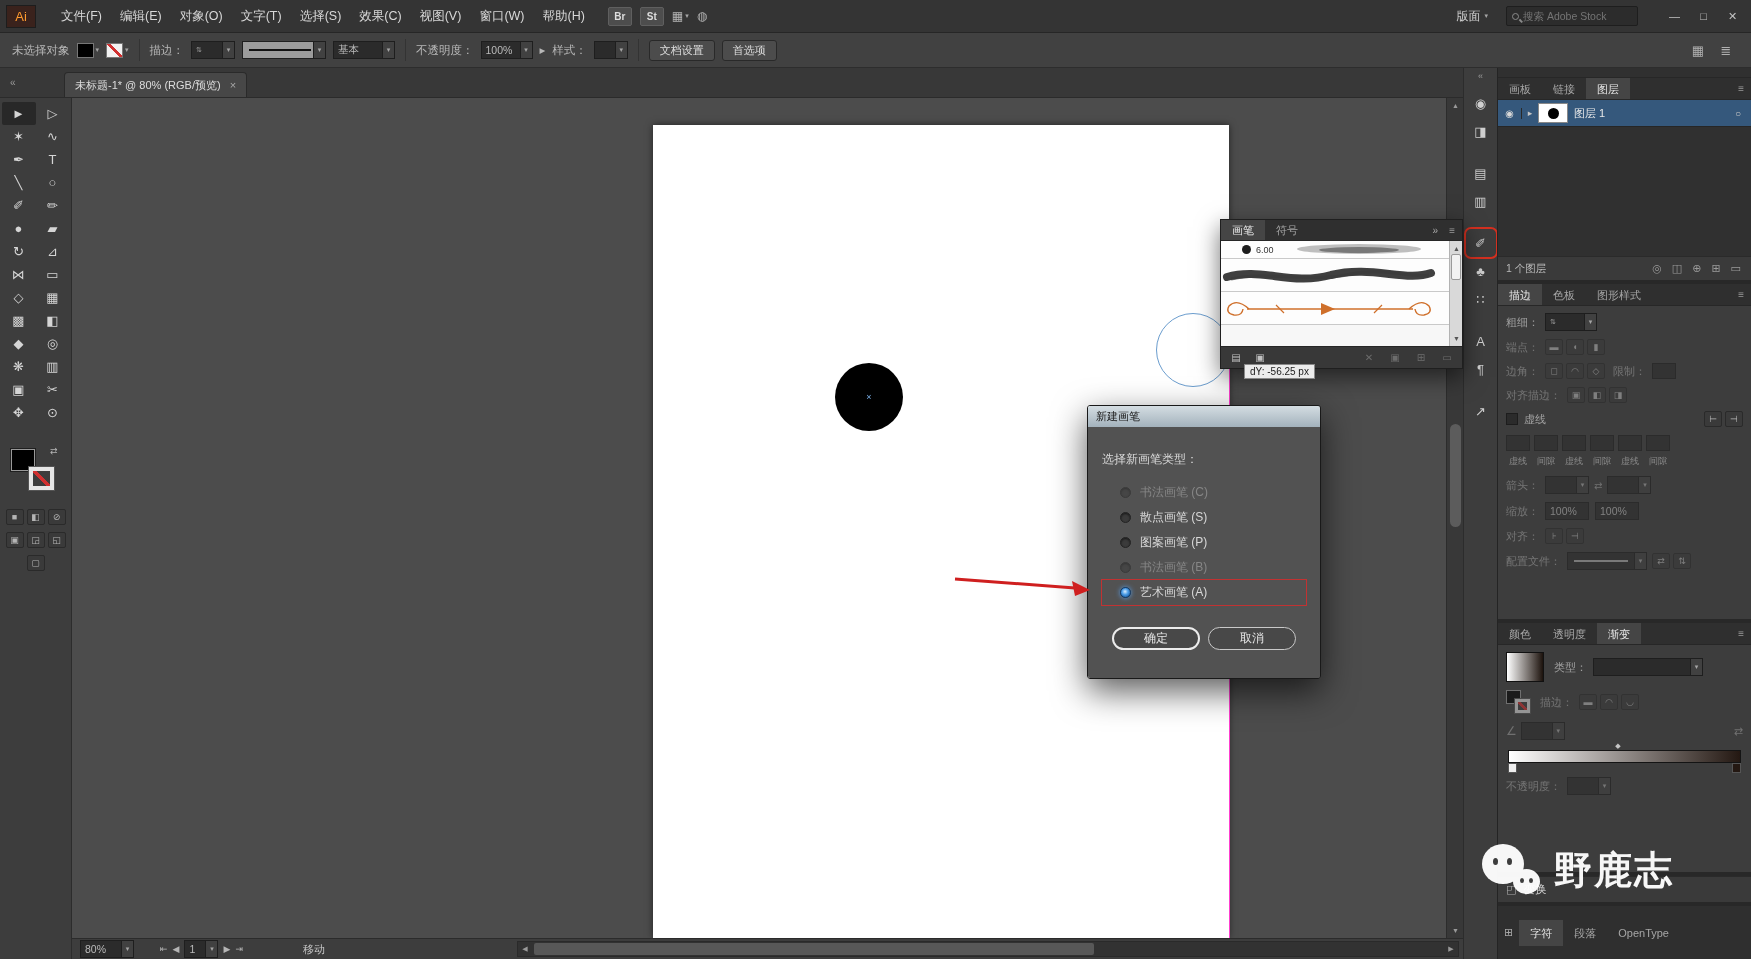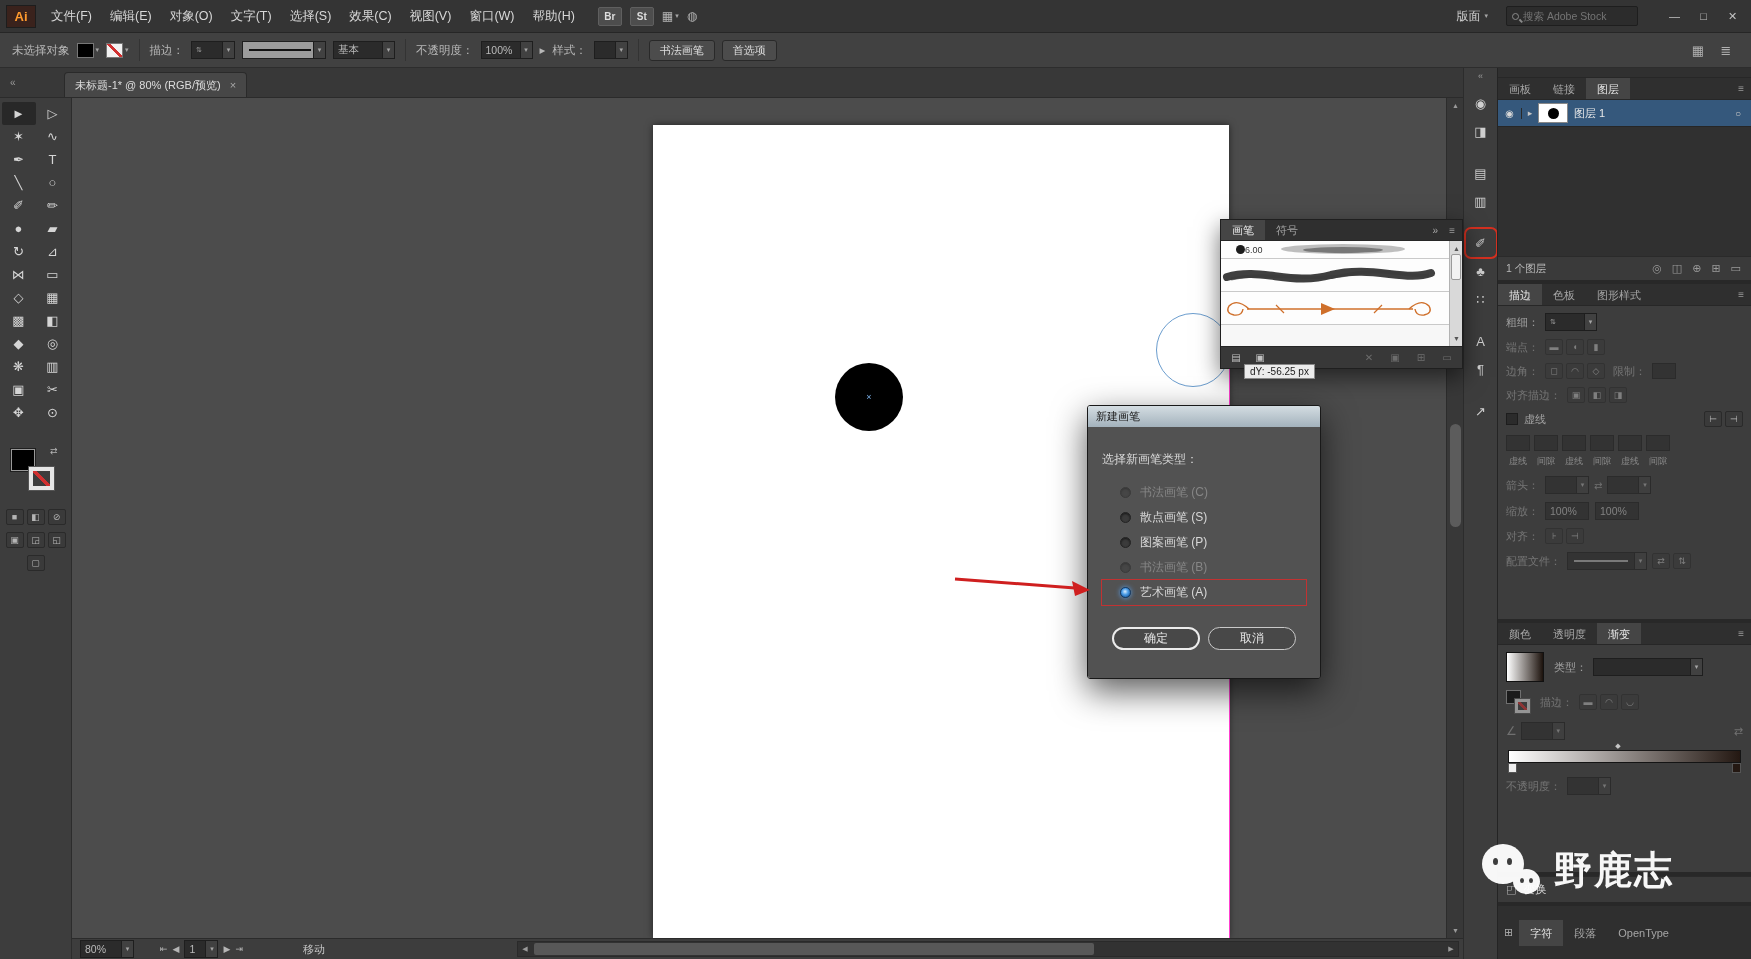--- a/index.html
+++ b/index.html
@@ -1,21 +1,21 @@
 <!DOCTYPE html>
 <html><head>
 <meta charset="utf-8">
 <style>
 *{margin:0;padding:0;box-sizing:border-box}
 html,body{width:1751px;height:959px;background:#4c4c4c;overflow:hidden}
 body{font-family:"Liberation Sans","DejaVu Sans",sans-serif;font-size:12px;color:#ccc}
 .app{position:relative;width:1751px;height:959px;background:#4c4c4c;overflow:hidden}
 
 .menubar{position:absolute;left:0;top:0;width:1751px;height:33px;background:#343434;border-bottom:1px solid #262626;display:flex;align-items:center;z-index:20}
-.ai-logo{width:30px;height:23px;margin:0 6px 0 6px;background:#3a221c;color:#ff9a2e;font-weight:bold;font-size:13px;display:flex;align-items:center;justify-content:center;border:1px solid #1d1d1d}
+.ai-logo{width:30px;height:23px;margin:0 16px 0 6px;background:#3a221c;color:#ff9a2e;font-weight:normal;font-size:13px;display:flex;align-items:center;justify-content:center;border:1px solid #1d1d1d}
 .menus{display:flex;height:100%}
 .menu-item{padding:0 9px;line-height:32px;font-size:12.5px;color:#d8d8d8;white-space:nowrap}
 .mb-right{margin-left:14px;display:flex;align-items:center;gap:8px;flex:1}
 .sq-btn{width:24px;height:19px;background:#4d4d4d;border:1px solid #5f5f5f;border-radius:2px;color:#ddd;font-size:10px;font-weight:bold;display:flex;align-items:center;justify-content:center}
 .mb-icon{color:#b5b5b5;font-size:12px;display:flex;align-items:center;gap:2px}
 .caret{font-size:7px;color:#a5a5a5}
 .spacer{flex:1}
 .layout-switch{display:flex;align-items:center;gap:4px;color:#cfcfcf;font-size:12px;margin-right:10px}
 .searchbox{width:132px;height:20px;background:#2c2c2c;border:1px solid #1e1e1e;border-radius:2px;display:flex;align-items:center;padding:0 5px;gap:4px;margin-right:14px}
 .mag{width:7px;height:7px;border:1.5px solid #8a8a8a;border-radius:50%;position:relative;flex:none}
@@ -133,21 +133,21 @@
 .secE .tab{line-height:26px}
 .secE .tab.active{background:#454545}
 
 .bpanel{position:absolute;left:1220px;top:219px;width:243px;height:150px;background:#383838;border:1px solid #1f1f1f;box-shadow:0 8px 22px rgba(0,0,0,.55);z-index:40}
 .bpanel .tabs{height:21px}
 .bpanel .tab{line-height:21px}
 .chev{color:#a8a8a8;font-size:10px;padding:0 4px;line-height:21px;margin-left:auto}
 .bpanel .pmenu{margin-left:0}
 .blist{position:absolute;left:0;top:21px;right:0;bottom:22px;background:#f7f7f7}
 .brow{position:relative;border-bottom:1px solid #c9c9c9;background:#fdfdfd;overflow:hidden}
-.brow.partial{height:18px;display:flex;align-items:center;padding-left:15px;}
+.brow.partial{height:18px;display:flex;align-items:center;padding-left:21px;gap:5px}
 .bdot{width:9px;height:9px;border-radius:50%;background:#1d1d1d;flex:none}
 .bname{font-size:9px;color:#333}
 .brow.art{height:33px}
 .bscroll{position:absolute;right:0;top:0;bottom:0;width:13px;background:#d9d9d9;border-left:1px solid #b2b2b2}
 .bscroll .sb-arrow{width:13px;color:#555}
 .bthumb{position:absolute;left:1px;right:1px;top:13px;height:26px;background:#f2f2f2;border:1px solid #9a9a9a;border-radius:2px}
 .bf{position:absolute;left:0;right:0;bottom:0;height:22px;background:#383838;border-top:1px solid #262626;display:flex;align-items:center;padding:0 6px;gap:7px}
 .bf .icon-btn{background:none;border:none;font-size:10px;color:#c0c0c0}
 .bf .icon-btn.disabled{color:#6c6c6c;opacity:1}
 
@@ -253,21 +253,21 @@
     <span class="fld w52">
         <span>100%</span>
         <span class="dd">▾</span>
       </span>
     <span class="cb-label">▸</span>
     <span class="cb-label">样式：</span>
     <span class="fld w34">
         <span class="dd">▾</span>
       </span>
     <span class="vsep"></span>
-    <span class="cb-btn">书法画笔</span>
+    <span class="cb-btn">文档设置</span>
     <span class="cb-btn">首选项</span>
     <span class="cb-right">
         <span class="icon-btn">▦</span>
         <span class="icon-btn">≣</span>
       </span>
   </div>
 
   <div class="tabbar">
     <span class="collapse">«</span>
     <span class="doctab">

